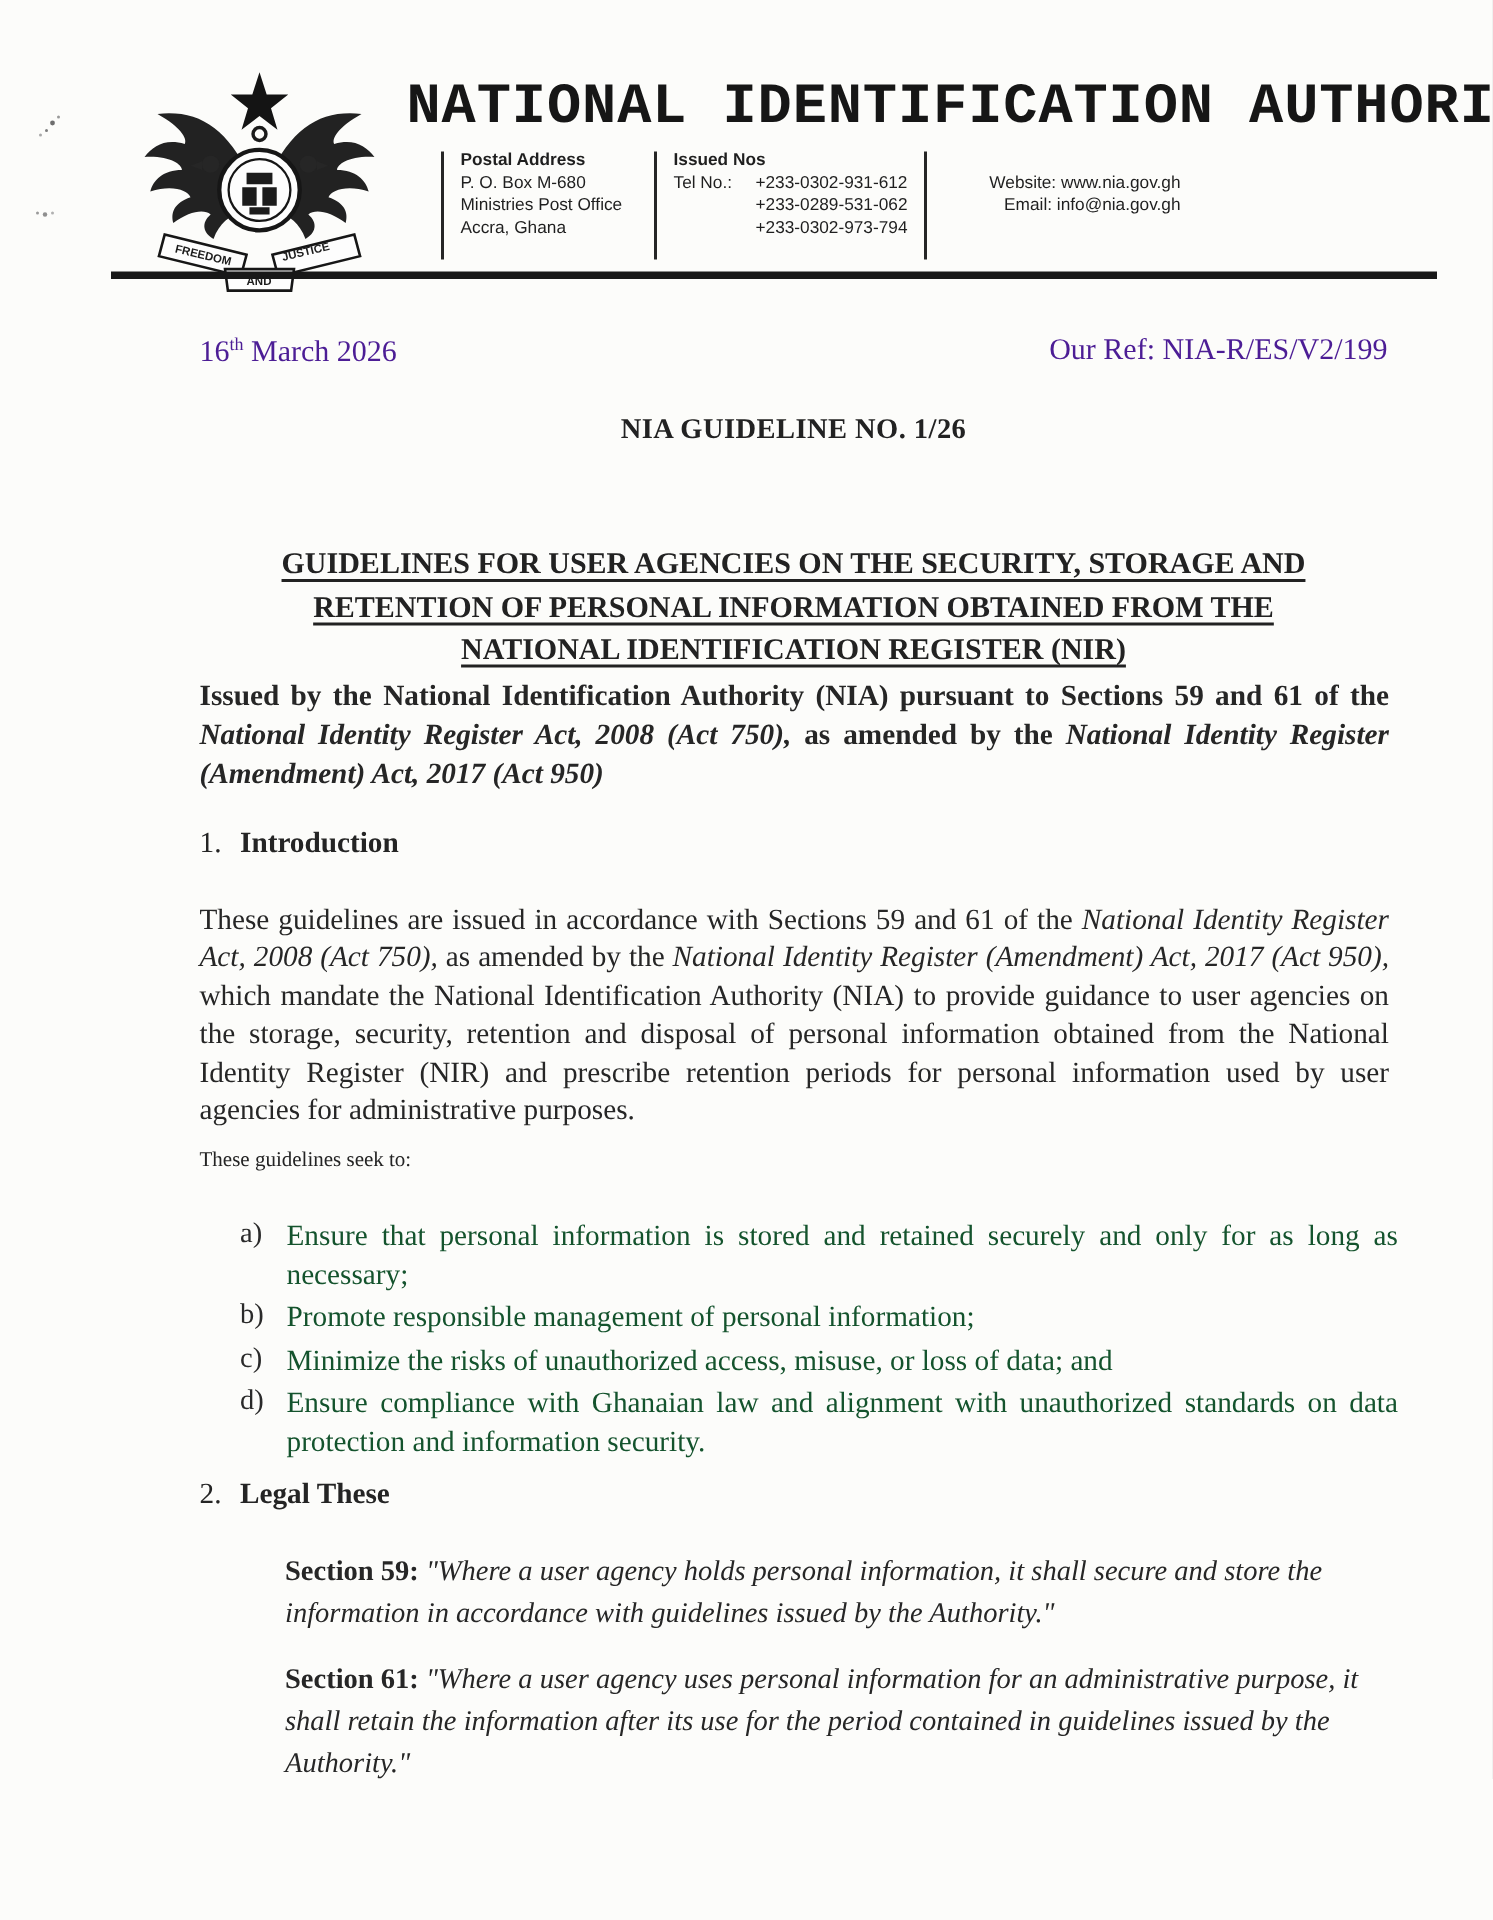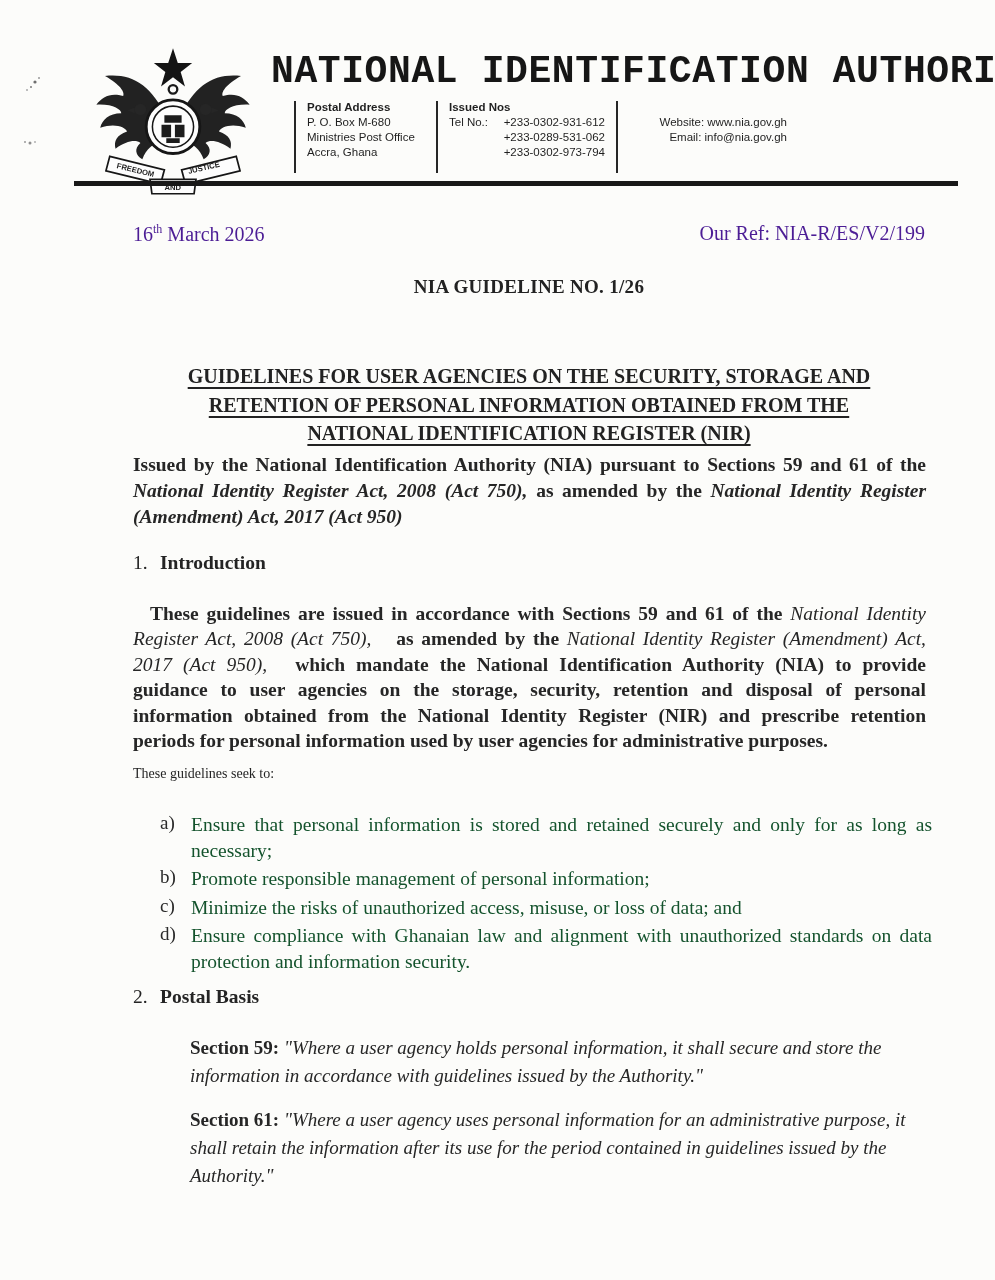--- a/index.html
+++ b/index.html
@@ -41,21 +41,21 @@
   .m2{left:24px;top:141px;background:#9a9a9a;box-shadow:5px 1px 0 0.5px #8f8f8f,10px 0 0 #b0b0b0;}
 
   
   .date-row{left:133px;top:222px;width:792px;display:flex;justify-content:space-between;font-size:20px;color:#4c1d95;}
   .date-row sup{font-size:12px;}
   .guideline-no{left:133px;top:276px;width:792px;text-align:center;font-weight:700;font-size:19px;letter-spacing:.3px;color:#222;}
   .doc-title{left:133px;top:327px;width:792px;text-align:center;font-weight:700;font-size:20px;line-height:28.5px;color:#222;margin-top:35px;}
   .doc-title .tl{text-decoration:underline;text-underline-offset:4px;text-decoration-thickness:1.5px;}
   .para{font-size:19.5px;line-height:25.5px;text-align:justify;color:#262626;}
   .issued{left:133px;top:452px;width:793px;line-height:26px;}
-  .seg-n{font-style:normal;font-weight:bold;margin-left:17px;}
+  .seg-n{font-style:normal;font-weight:normal;}
   .seg-i{font-style:italic;}
   .seg-b{font-weight:700;}
   .seg-bi{font-weight:700;font-style:italic;}
   .heading{font-size:19.5px;color:#242424;display:flex;}
   .heading .h-num{width:27px;}
   .heading .h-text{font-weight:700;}
   .h-intro{left:133px;top:552px;}
   .p-intro{left:133px;top:601px;width:793px;line-height:25.4px;}
   .seek{left:133px;top:766px;font-size:14px;}
   .objectives{left:160px;top:812px;width:772px;}
@@ -175,21 +175,21 @@
       <span class="obj-text">Minimize the risks of unauthorized access, misuse, or loss of data; and</span>
     </div>
     <div class="obj-item">
       <span class="obj-marker">d)</span>
       <span class="obj-text">Ensure compliance with Ghanaian law and alignment with unauthorized standards on data protection and information security.</span>
     </div>
   </div>
 
   <div class="abs heading h-legal">
     <span class="h-num">2.</span>
-    <span class="h-text">Postal Basis</span>
+    <span class="h-text">Legal These</span>
   </div>
 
   <div class="abs quote q1">
     <span class="q-label">Section 59:</span><span class="q-text"> "Where a user agency holds personal information, it shall secure and store the information in accordance with guidelines issued by the Authority."</span>
   </div>
 
   <div class="abs quote q2">
     <span class="q-label">Section 61:</span><span class="q-text"> "Where a user agency uses personal information for an administrative purpose, it shall retain the information after its use for the period contained in guidelines issued by the Authority."</span>
   </div>
 

